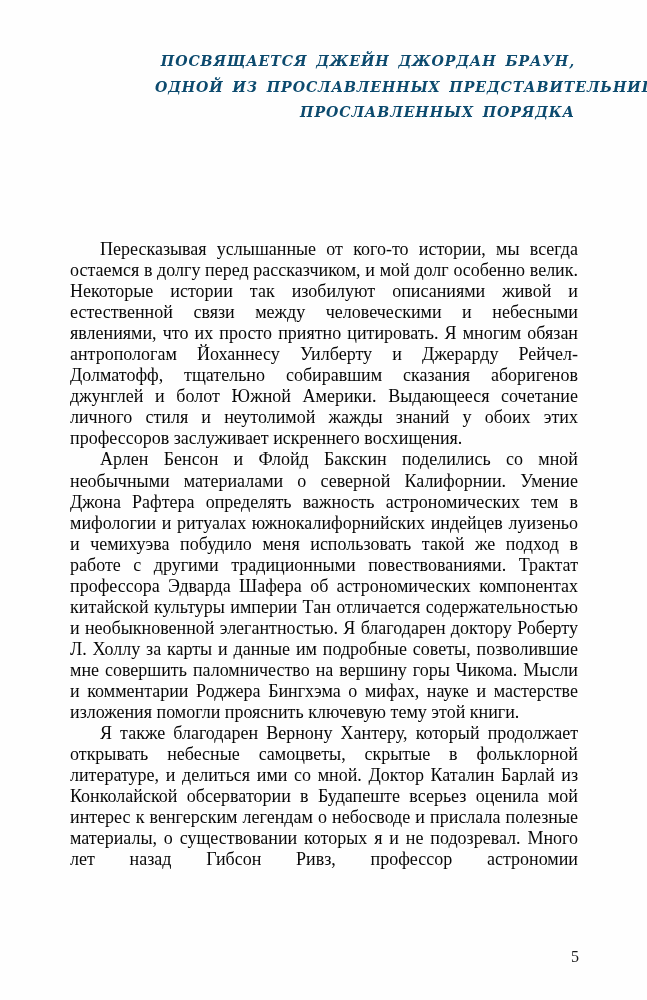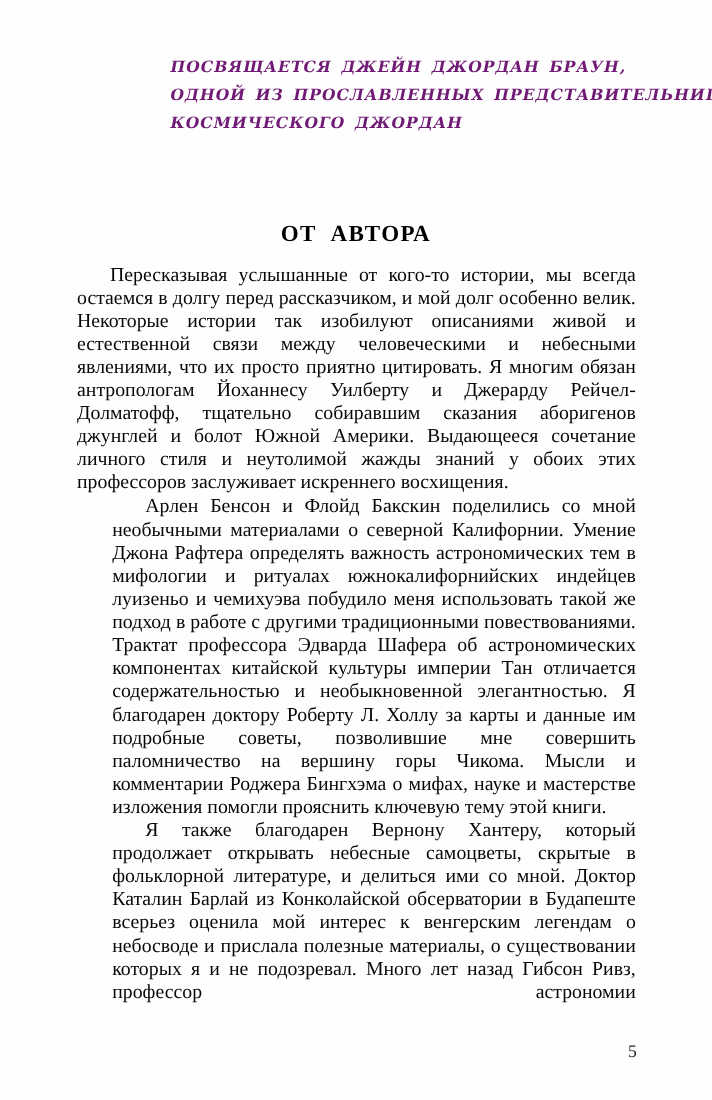--- a/index.html
+++ b/index.html
@@ -32,21 +32,22 @@
   }
   .dedication-line {
     font-family: "DejaVu Serif", "Liberation Serif", serif;
     font-style: italic;
     font-weight: 700;
     font-size: 14.2px;
     letter-spacing: 0.9px;
     word-spacing: 3px;
     line-height: 25.5px;
     white-space: nowrap;
-    color: #701a75;
+    color: #0c4a6e;
+    text-align: right;
   }
 
   
   .section-heading {
     position: absolute;
     left: 0;
     right: 0;
     top: 200px;
     text-align: center;
     font-family: "Liberation Serif", "DejaVu Serif", serif;
@@ -73,45 +74,43 @@
     font-size: 18px;
     line-height: 21.05px;
     color: #070707;
     hyphens: manual;
   }
   .para.p-last {
     text-align-last: justify;
   }
   .para + .para {
     margin-top: 0;
-    margin-left: 32px;
   }
 
   
   .folio {
     position: absolute;
     right: 68px;
     top: 948px;
     font-family: "Liberation Serif", "DejaVu Serif", serif;
     font-size: 16px;
     color: #1a1a1a;
   }
 </style>
 </head>
 <body>
 
 <div class="page">
 
   <div class="dedication">
     <div class="dedication-line">ПОСВЯЩАЕТСЯ ДЖЕЙН ДЖОРДАН БРАУН,</div>
     <div class="dedication-line">ОДНОЙ ИЗ ПРОСЛАВЛЕННЫХ ПРЕДСТАВИТЕЛЬНИЦ</div>
-    <div class="dedication-line">КОСМИЧЕСКОГО ДЖОРДАН</div>
+    <div class="dedication-line">ПРОСЛАВЛЕННЫХ ПОРЯДКА</div>
   </div>
 
-  <div class="section-heading">ОТ  АВТОРА</div>
 
   <div class="body-block">
     <p class="para">Пересказывая услышанные от кого-то истории, мы всегда остаемся в долгу перед рассказчиком, и мой долг особенно велик. Некоторые истории так изобилуют описаниями живой и естественной связи между человеческими и небесными явлениями, что их просто приятно цитировать. Я многим обязан антропологам Йоханнесу Уилберту и Джерарду Рейчел-Долматофф, тщательно собиравшим сказания аборигенов джунглей и болот Южной Америки. Выдающееся сочетание личного стиля и неутолимой жажды знаний у обоих этих профессоров заслуживает искреннего восхищения.</p>
     <p class="para">Арлен Бенсон и Флойд Бакскин поделились со мной необычными материалами о северной Калифорнии. Умение Джона Рафтера определять важность астрономических тем в мифологии и ритуалах южнокалифорнийских индейцев  луизеньо и чемихуэва побудило меня использовать такой же подход в работе с другими традиционными повествованиями. Трактат профессора Эдварда Шафера об астрономических компонентах китайской культуры империи Тан отличается содержательностью и необыкновенной элегантностью. Я благодарен доктору Роберту Л. Холлу за карты и данные им подробные советы, позволившие мне совершить паломничество на вершину горы Чикома. Мысли и комментарии Роджера Бингхэма о мифах, науке и мастерстве изложения помогли прояснить ключевую тему этой книги.</p>
     <p class="para p-last">Я также благодарен Вернону Хантеру, который продолжает открывать небесные самоцветы, скрытые в фольклорной литературе, и делиться ими со мной. Доктор Каталин Барлай из Конколайской обсерватории в Будапеште всерьез оценила мой интерес к венгерским легендам о небосводе и прислала полезные материалы, о существовании которых я и не подозревал. Много лет назад Гибсон Ривз, профессор астрономии</p>
   </div>
 
   <div class="folio">5</div>
 
 </div>

